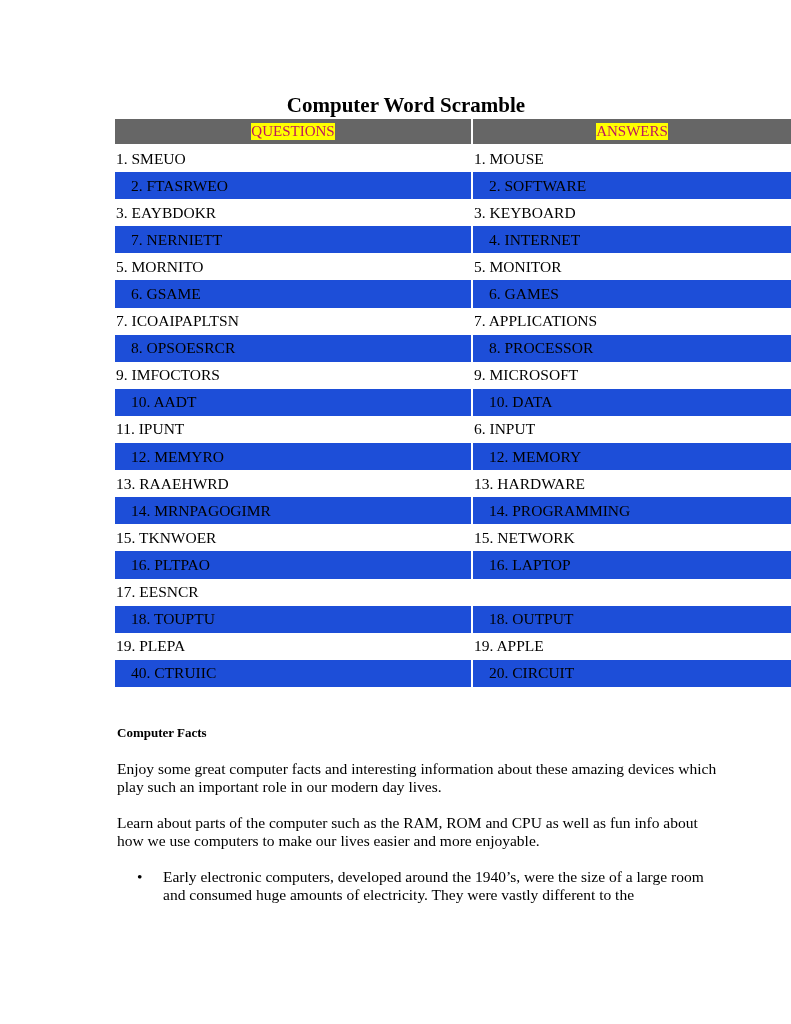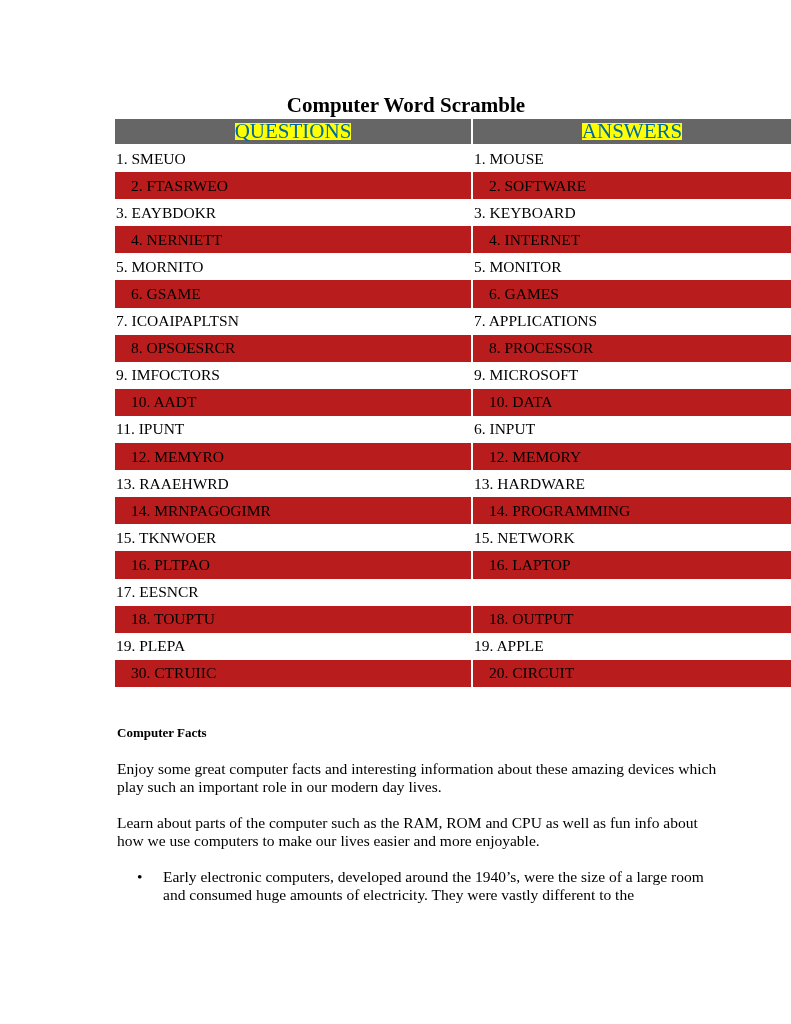--- a/index.html
+++ b/index.html
@@ -48,25 +48,25 @@
     .cell.right { width: 318px; }
     .header-row { height: 24.5px; margin-bottom: 1.5px; }
     .header-row .cell {
       background: #666666;
       justify-content: center;
       padding-left: 0;
     }
     .header-row .cell.left { justify-content: center; }
     .hl {
       background: #ffff00;
-      color: #0369a1;
-      font-size: 21px;
+      color: #be185d;
+      font-size: 15px;
       line-height: 17px;
     }
-    .row.alt .cell { background: #b91c1c; padding-left: 16px; }
+    .row.alt .cell { background: #1d4ed8; padding-left: 16px; }
     .facts {
       position: absolute;
       left: 117px;
       top: 724px;
       width: 600px;
       font-size: 15.5px;
       line-height: 18px;
     }
     .facts h3 {
       margin: 0 0 18px 0;
@@ -112,21 +112,21 @@
       </div>
       <div class="row alt">
         <div class="cell left">2. FTASRWEO</div>
         <div class="cell right">2. SOFTWARE</div>
       </div>
       <div class="row">
         <div class="cell left">3. EAYBDOKR</div>
         <div class="cell right">3. KEYBOARD</div>
       </div>
       <div class="row alt">
-        <div class="cell left">4. NERNIETT</div>
+        <div class="cell left">7. NERNIETT</div>
         <div class="cell right">4. INTERNET</div>
       </div>
       <div class="row">
         <div class="cell left">5. MORNITO</div>
         <div class="cell right">5. MONITOR</div>
       </div>
       <div class="row alt">
         <div class="cell left">6. GSAME</div>
         <div class="cell right">6. GAMES</div>
       </div>
@@ -175,21 +175,21 @@
       </div>
       <div class="row alt">
         <div class="cell left">18. TOUPTU</div>
         <div class="cell right">18. OUTPUT</div>
       </div>
       <div class="row">
         <div class="cell left">19. PLEPA</div>
         <div class="cell right">19. APPLE</div>
       </div>
       <div class="row alt">
-        <div class="cell left">30. CTRUIIC</div>
+        <div class="cell left">40. CTRUIIC</div>
         <div class="cell right">20. CIRCUIT</div>
       </div>
     </div>
 </div>
 
 <div class="facts">
   <h3>Computer Facts</h3>
   <p>Enjoy some great computer facts and interesting information about these amazing devices which play such an important role in our modern day lives.</p>
   <p>Learn about parts of the computer such as the RAM, ROM and CPU as well as fun info about how we use computers to make our lives easier and more enjoyable.</p>
   <ul>

